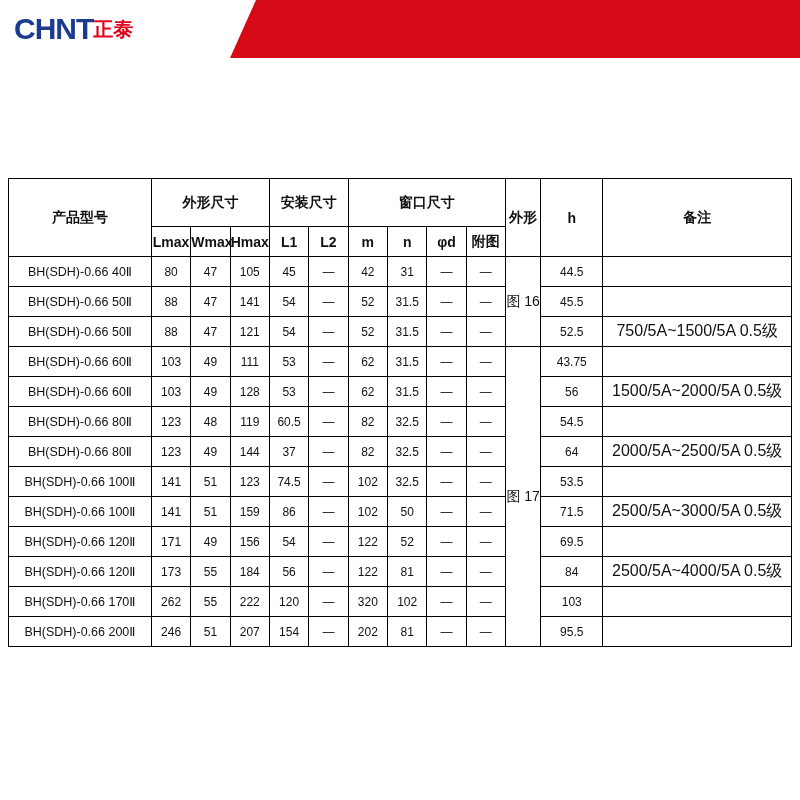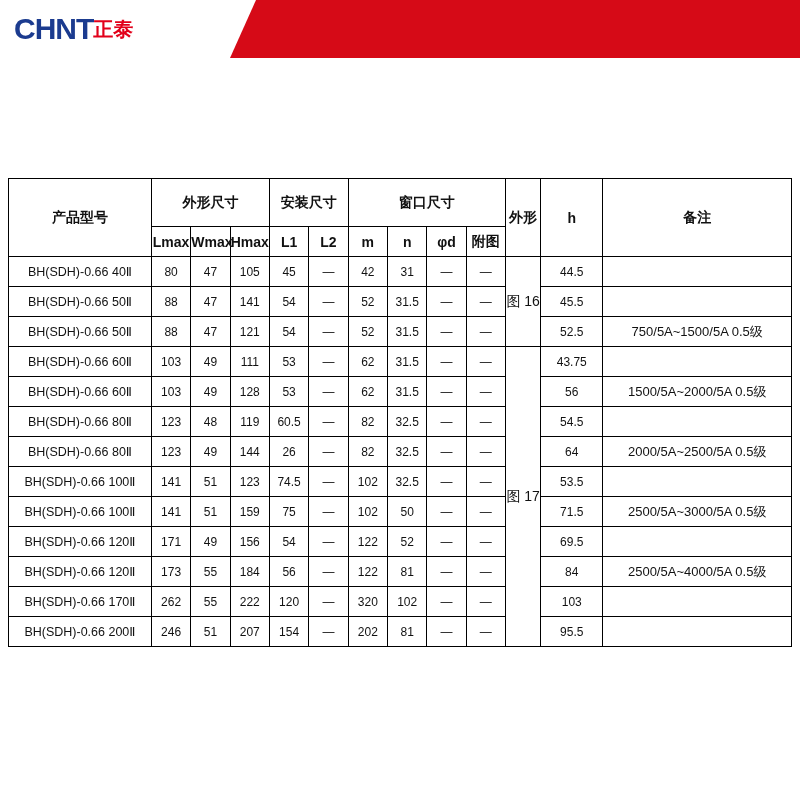--- a/index.html
+++ b/index.html
@@ -143,21 +143,21 @@
   td.vert {
     font-size: 14px;
     font-weight: bold;
     line-height: 1.15;
   }
   .vert-inner {
     writing-mode: horizontal-tb;
     display: block;
   }
   td.remark {
-    font-size: 13px;
+    font-size: 16px;
     white-space: nowrap;
   }
   .hdr-model-label {
     font-size: 15px;
     font-weight: bold;
   }
   .hdr-big {
     font-size: 14.5px;
     font-weight: bold;
   }
@@ -310,21 +310,21 @@
         <td class="dash">—</td>
         <td>54.5</td>
         <td class="remark"></td>
       </tr>
 
       <tr>
         <td class="model">BH(SDH)-0.66 80Ⅱ</td>
         <td>123</td>
         <td>49</td>
         <td>144</td>
-        <td>26</td>
+        <td>37</td>
         <td class="dash">—</td>
         <td>82</td>
         <td>32.5</td>
         <td class="dash">—</td>
         <td class="dash">—</td>
         <td>64</td>
         <td class="remark">2000/5A~2500/5A 0.5级</td>
       </tr>
 
       <tr>
@@ -340,21 +340,21 @@
         <td class="dash">—</td>
         <td>53.5</td>
         <td class="remark"></td>
       </tr>
 
       <tr>
         <td class="model">BH(SDH)-0.66 100Ⅱ</td>
         <td>141</td>
         <td>51</td>
         <td>159</td>
-        <td>75</td>
+        <td>86</td>
         <td class="dash">—</td>
         <td>102</td>
         <td>50</td>
         <td class="dash">—</td>
         <td class="dash">—</td>
         <td>71.5</td>
         <td class="remark">2500/5A~3000/5A 0.5级</td>
       </tr>
 
       <tr>

